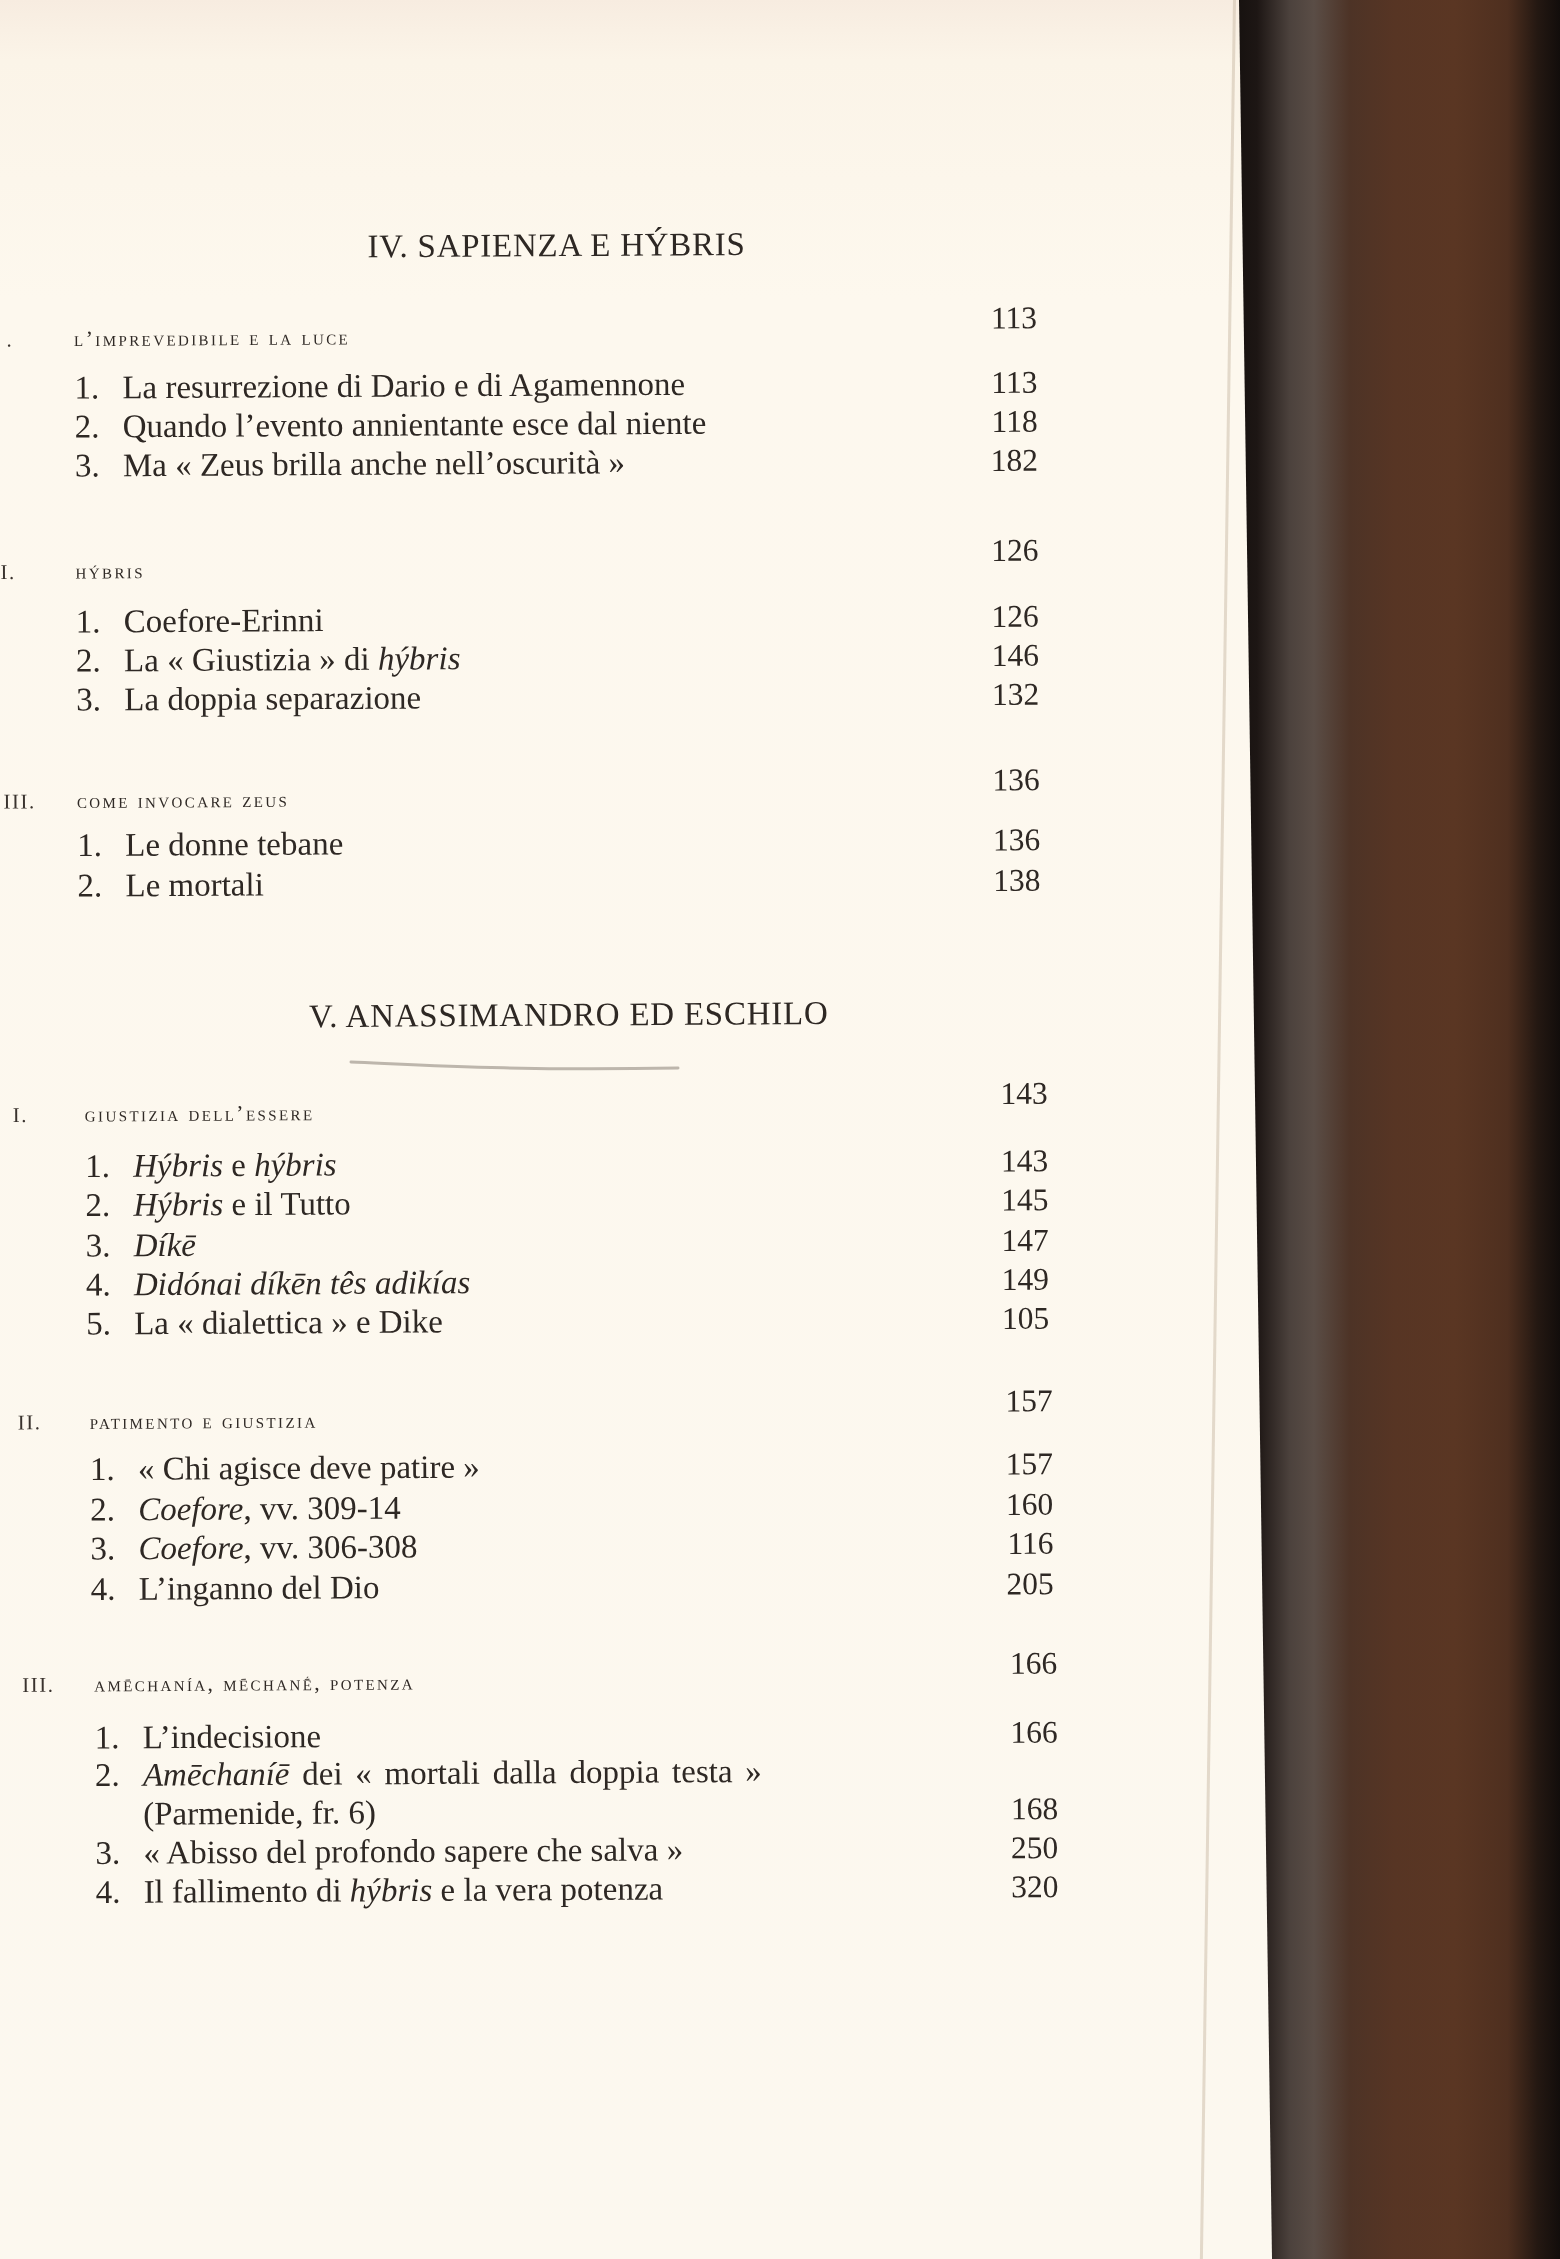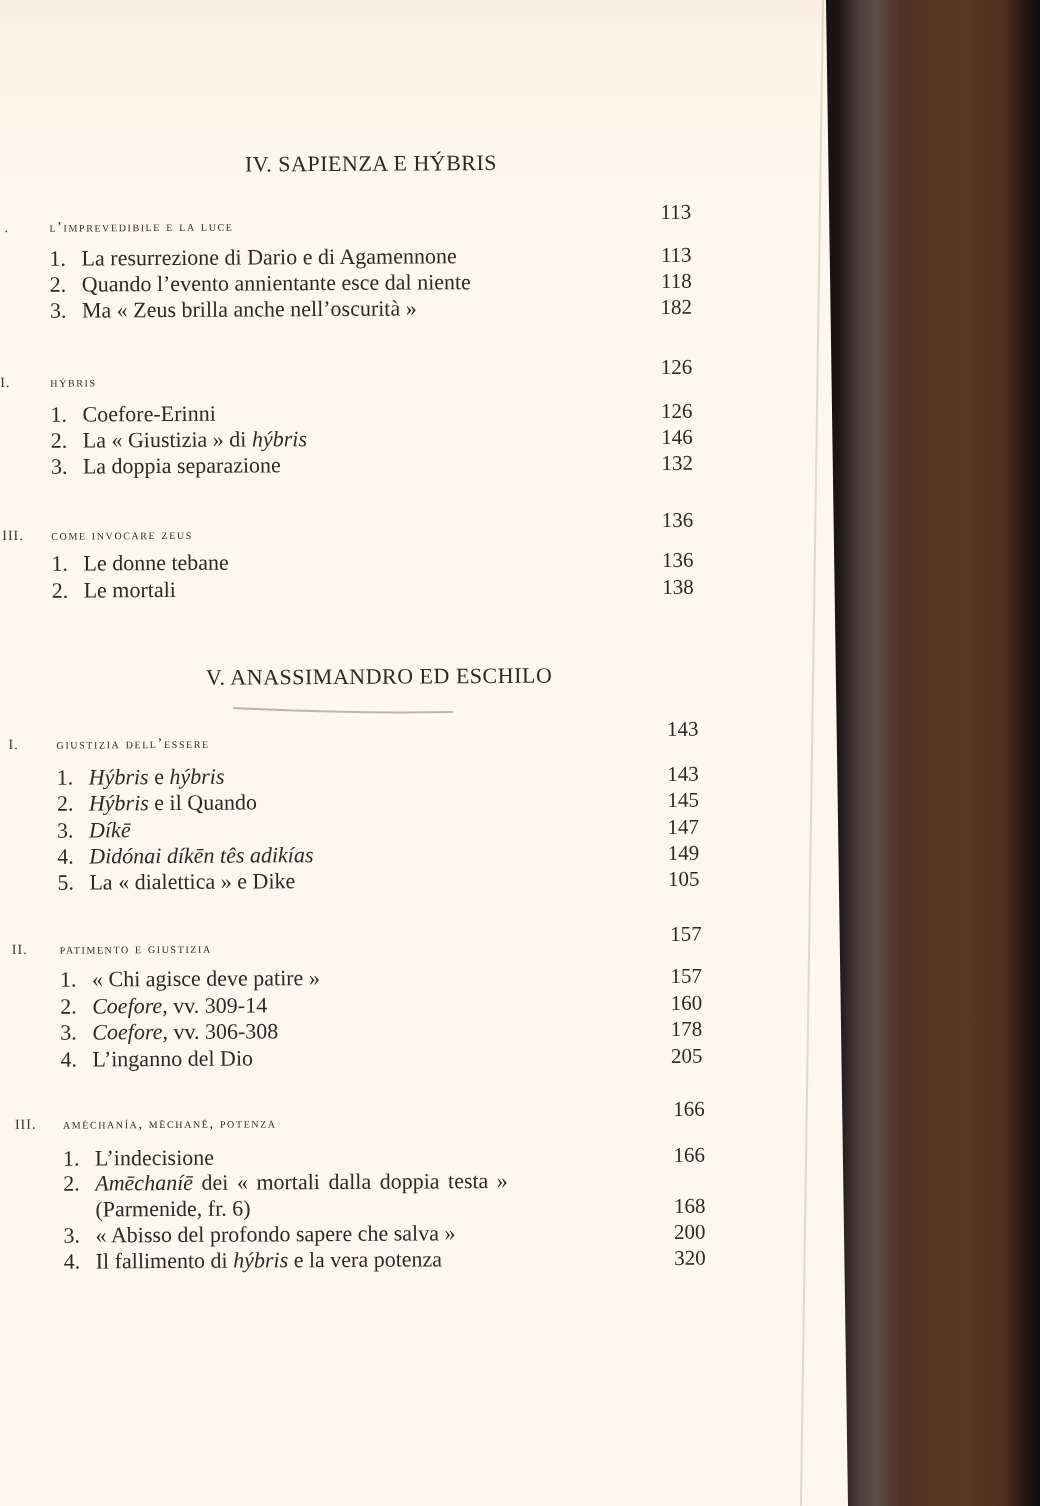--- a/index.html
+++ b/index.html
@@ -141,21 +141,21 @@
     <span class="chap-title">GIUSTIZIA DELL’ESSERE</span>
     <span class="chap-page">143</span>
   </div>
   <div class="entry" style="top:765px; left:4px">
     <span class="num">1.</span>
     <span class="txt"><i>Hýbris</i><span> e </span><i>hýbris</i></span>
     <span class="pg">143</span>
   </div>
   <div class="entry" style="top:791px; left:4px">
     <span class="num">2.</span>
-    <span class="txt"><i>Hýbris</i><span> e il Quando</span></span>
+    <span class="txt"><i>Hýbris</i><span> e il Tutto</span></span>
     <span class="pg">145</span>
   </div>
   <div class="entry" style="top:818px; left:4px">
     <span class="num">3.</span>
     <span class="txt"><i>Díkē</i></span>
     <span class="pg">147</span>
   </div>
   <div class="entry" style="top:844px; left:4px">
     <span class="num">4.</span>
     <span class="txt"><i>Didónai díkēn tês adikías</i></span>
@@ -178,21 +178,21 @@
     <span class="pg">157</span>
   </div>
   <div class="entry" style="top:994px; left:6px">
     <span class="num">2.</span>
     <span class="txt"><i>Coefore</i><span>, vv. 309-14</span></span>
     <span class="pg">160</span>
   </div>
   <div class="entry" style="top:1020px; left:6px">
     <span class="num">3.</span>
     <span class="txt"><i>Coefore</i><span>, vv. 306-308</span></span>
-    <span class="pg">178</span>
+    <span class="pg">116</span>
   </div>
   <div class="entry" style="top:1047px; left:6px">
     <span class="num">4.</span>
     <span class="txt">L’inganno del Dio</span>
     <span class="pg">205</span>
   </div>
 
   <div class="chapter" style="top:1111px; left:8px">
     <span class="roman" style="left:0px">III.</span>
     <span class="chap-title">AMĒCHANÍA, MĒCHANḖ, POTENZA</span>
@@ -209,21 +209,21 @@
     <span class="pg"></span>
   </div>
   <div class="entry" style="top:1197px; left:8px">
     <span class="num"></span>
     <span class="txt">(Parmenide, fr. 6)</span>
     <span class="pg">168</span>
   </div>
   <div class="entry" style="top:1223px; left:8px">
     <span class="num">3.</span>
     <span class="txt">« Abisso del profondo sapere che salva »</span>
-    <span class="pg">200</span>
+    <span class="pg">250</span>
   </div>
   <div class="entry" style="top:1249px; left:8px">
     <span class="num">4.</span>
     <span class="txt"><span>Il fallimento di </span><i>hýbris</i><span> e la vera potenza</span></span>
     <span class="pg">320</span>
   </div>
 
 </div>
 
 </body></html>

